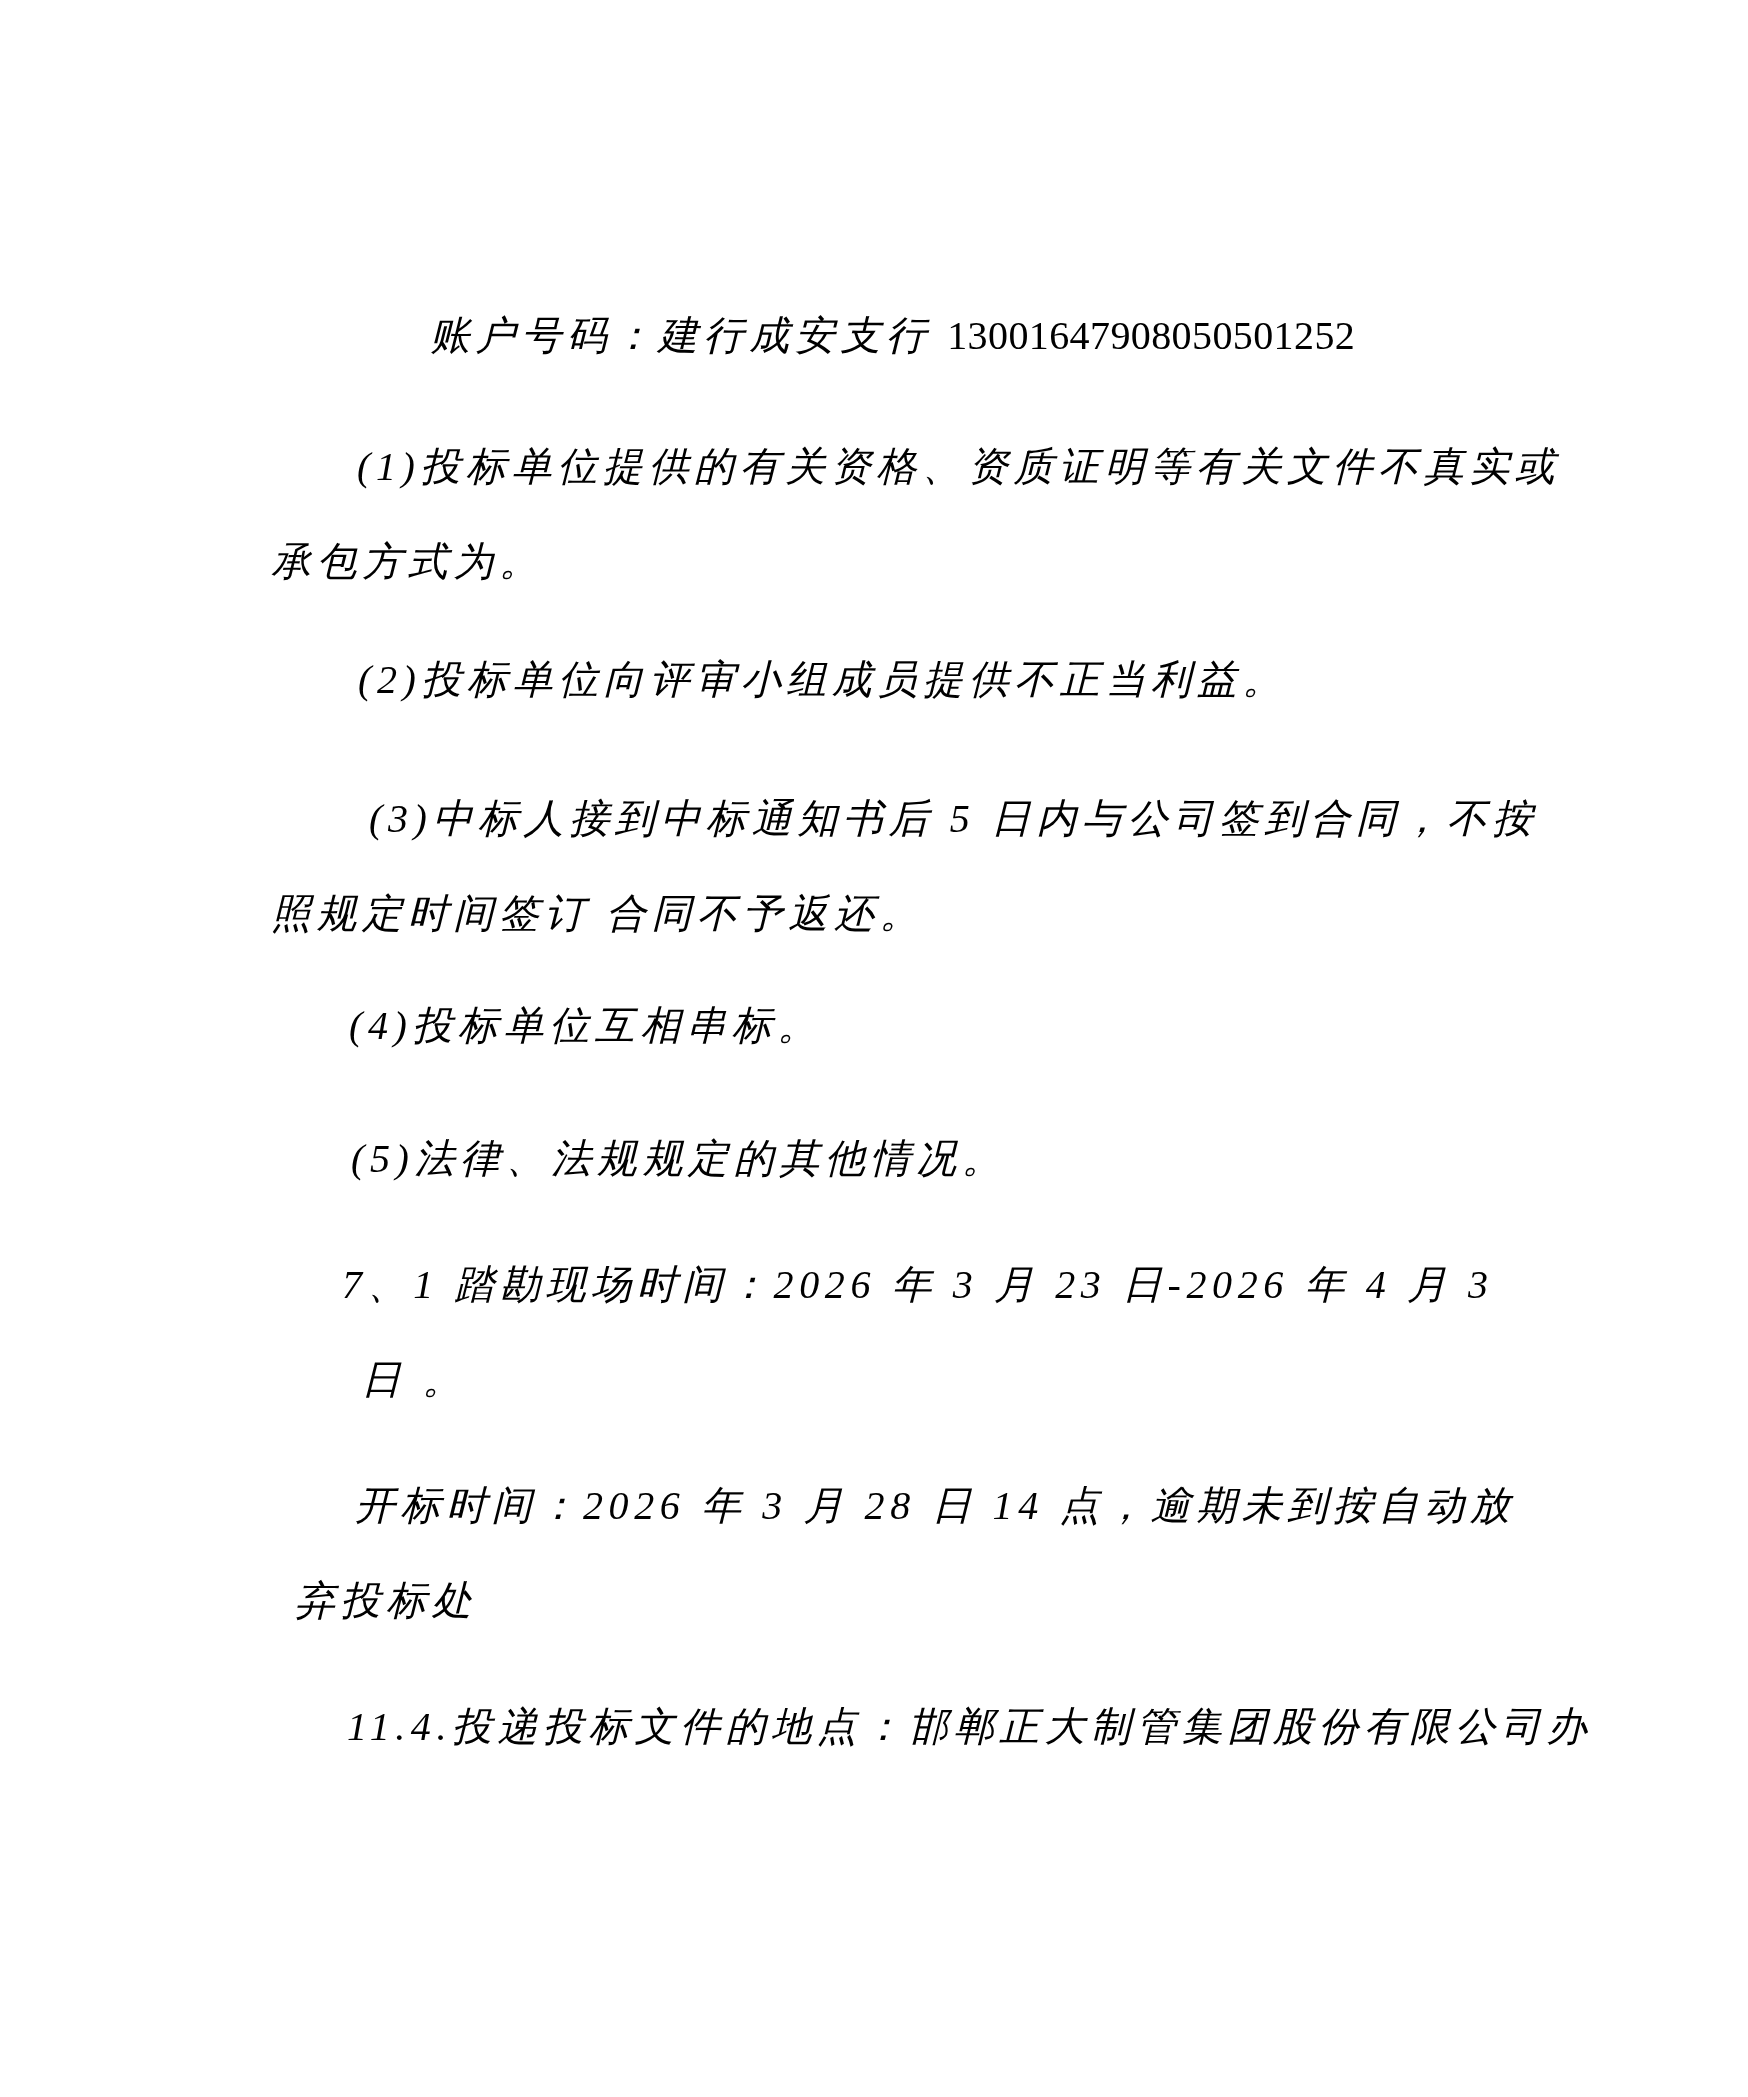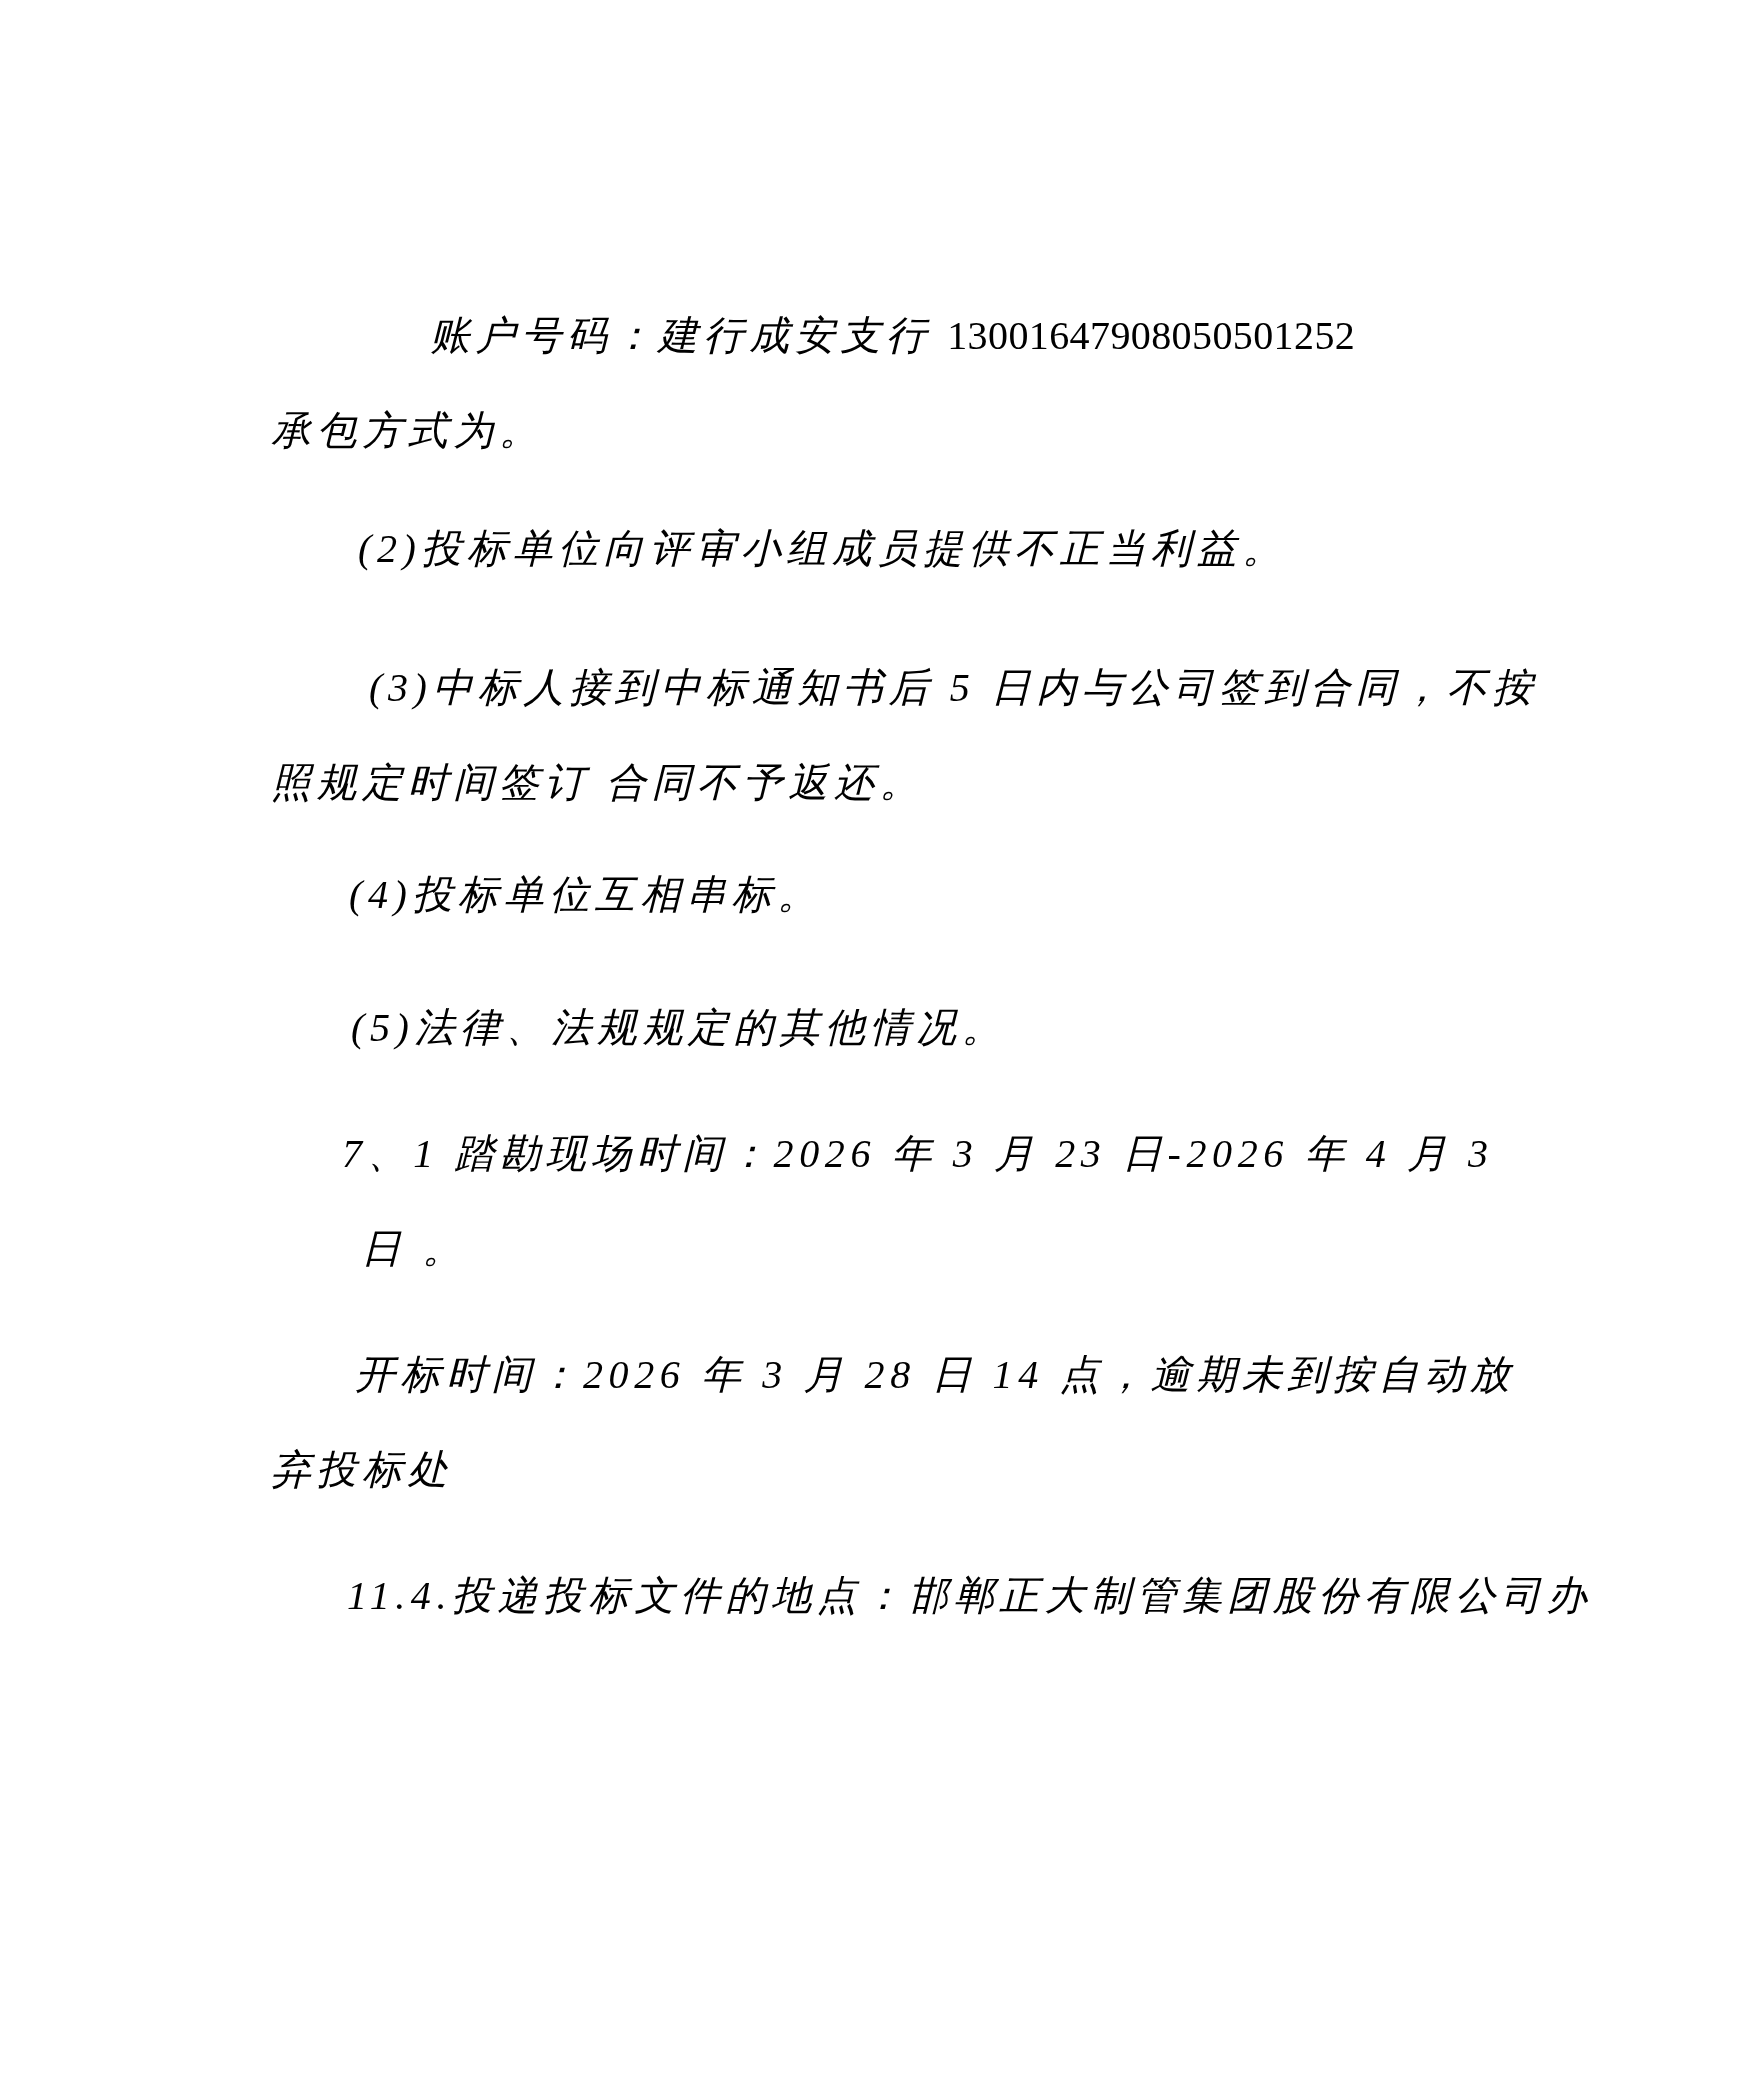--- a/index.html
+++ b/index.html
@@ -36,40 +36,41 @@
 </style>
 </head>
 <body>
 
 <div class="page">
   <div class="content">
 
     <div class="line" style="padding-left:159px; margin-top:0;"><span>账户号码：建行成安支行 </span><span class="num">13001647908050501252</span></div>
 
 
+    <div class="line" style="padding-left:86px; margin-top:36px;">(1)投标单位提供的有关资格、资质证明等有关文件不真实或</div>
 
     <div class="line" style="padding-left:0; margin-top:0;">承包方式为。</div>
 
     <div class="line" style="padding-left:87px; margin-top:23px;">(2)投标单位向评审小组成员提供不正当利益。</div>
 
     <div class="line" style="padding-left:98px; margin-top:44px;">(3)中标人接到中标通知书后 5 日内与公司签到合同，不按</div>
 
     <div class="line" style="padding-left:0; margin-top:0;">照规定时间签订 合同不予返还。</div>
 
     <div class="line" style="padding-left:78px; margin-top:17px;">(4)投标单位互相串标。</div>
 
     <div class="line" style="padding-left:80px; margin-top:38px;">(5)法律、法规规定的其他情况。</div>
 
 
     <div class="line" style="padding-left:71px; margin-top:31px;">7、1 踏勘现场时间：2026 年 3 月 23 日-2026 年 4 月 3</div>
 
     <div class="line" style="padding-left:90px; margin-top:0;">日 。</div>
 
     <div class="line" style="padding-left:84px; margin-top:31px;">开标时间：2026 年 3 月 28 日 14 点，逾期未到按自动放</div>
 
-    <div class="line" style="padding-left:0; margin-top:0;">弃投标处</div>
+    <div class="line" style="padding-left:0; margin-top:0;margin-left:24px;">弃投标处</div>
 
     <div class="line" style="padding-left:76px; margin-top:31px;">11.4.投递投标文件的地点：邯郸正大制管集团股份有限公司办</div>
 
 
   </div>
 </div>
 
 
 </body></html>

